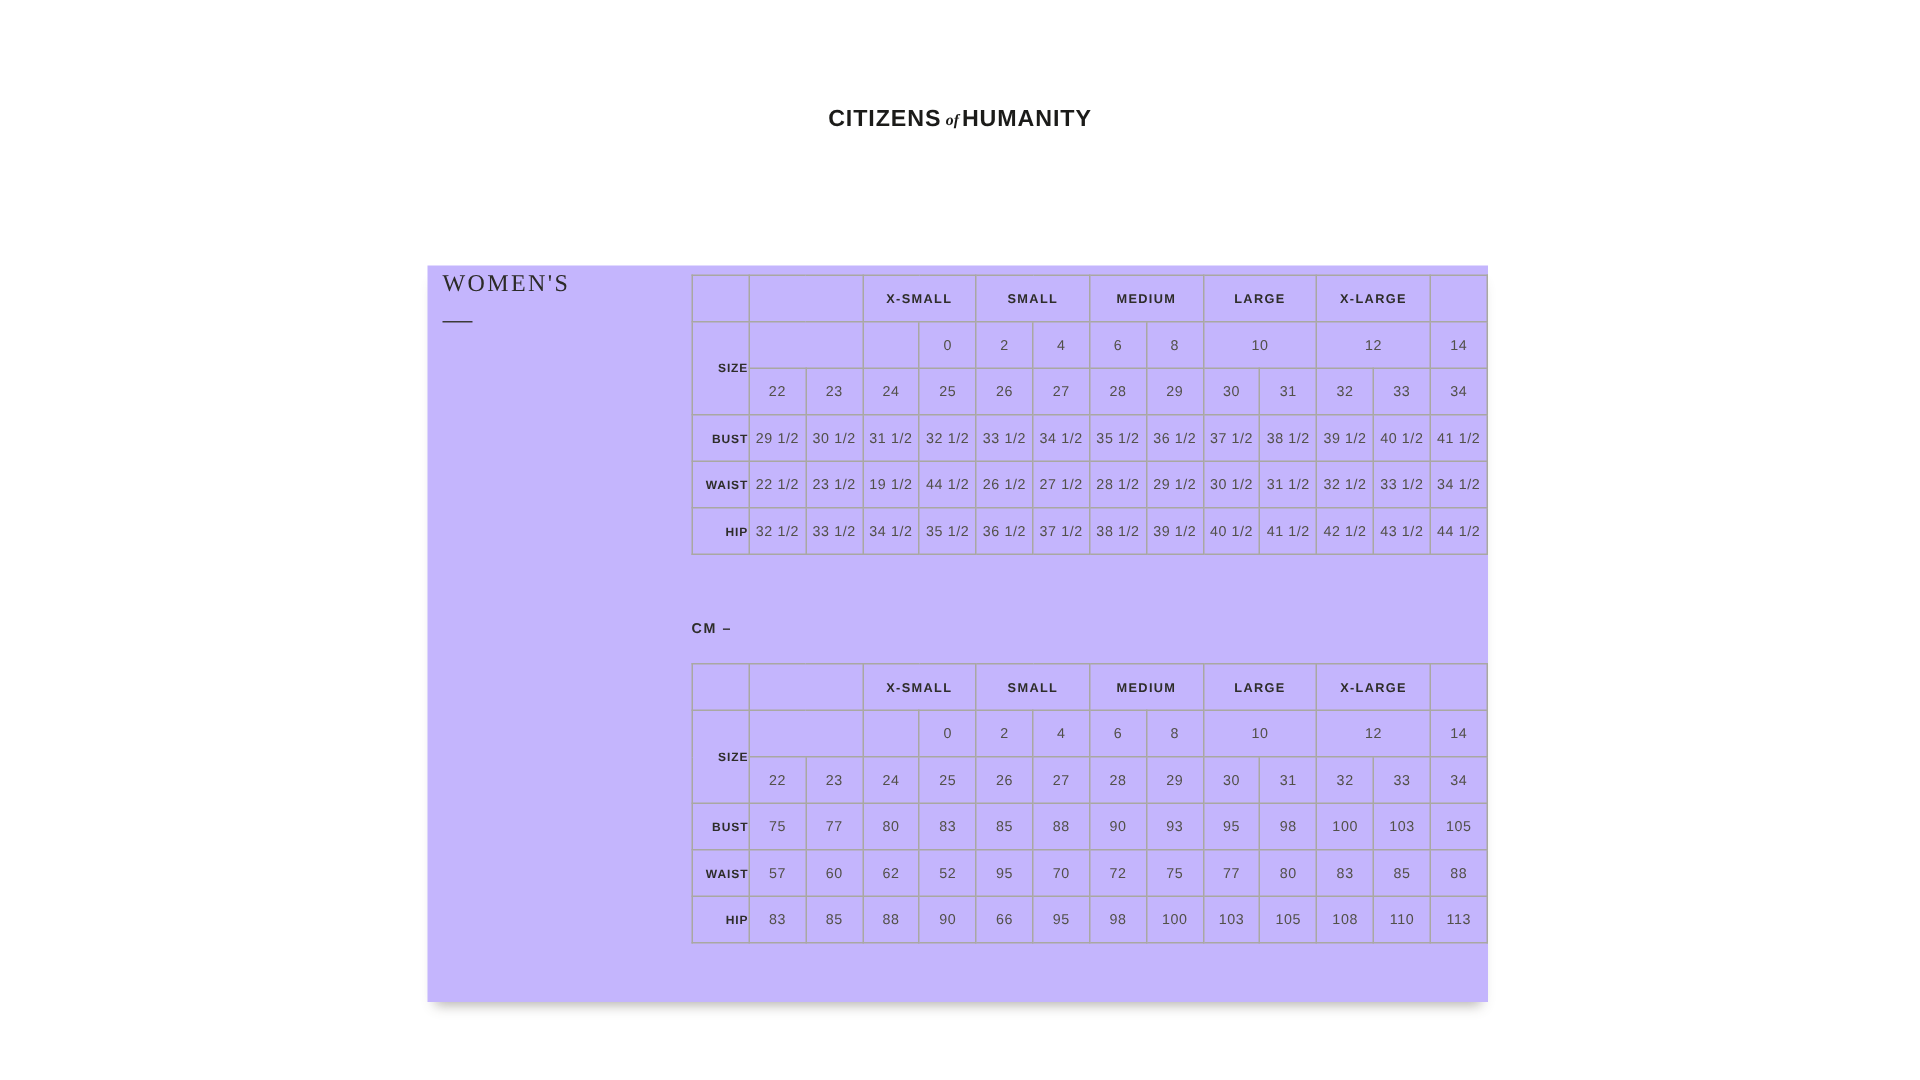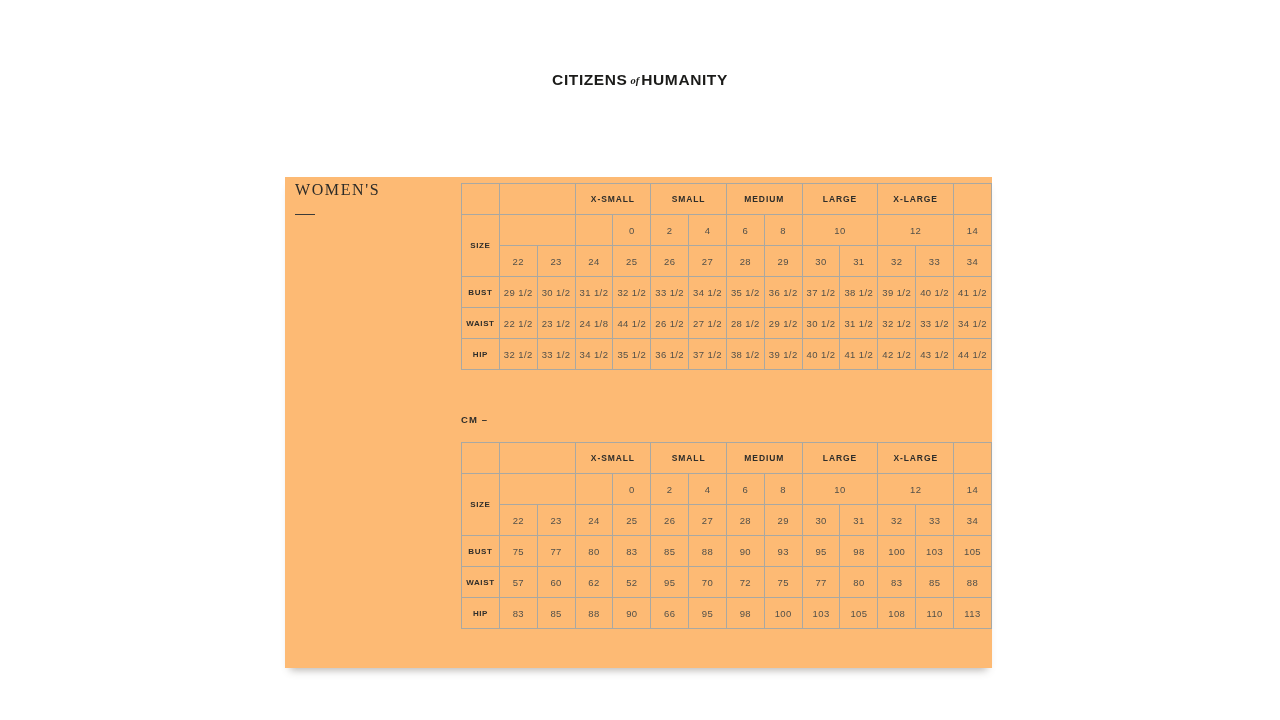--- a/index.html
+++ b/index.html
@@ -42,21 +42,21 @@
     margin: 0 2px 0 3px;
     vertical-align: 1px;
   }
   
   .panel {
     position: absolute;
     left: 285px;
     top: 177px;
     width: 707px;
     height: 491px;
-    background: #fdba74;
+    background: #c4b5fd;
     box-shadow: 0 7px 8px -5px rgba(90, 85, 78, 0.45);
   }
   .side-column {
     position: absolute;
     left: 10px;
     top: 4px;
   }
   .women-title {
     font-family: "Liberation Serif", serif;
     font-size: 16px;
@@ -109,20 +109,21 @@
     font-size: 8.5px;
     letter-spacing: 0.9px;
     color: #2e2d2a;
     text-align: center;
   }
   table.size-table td.rowlabel {
     font-weight: bold;
     font-size: 8px;
     letter-spacing: 0.6px;
     color: #2e2d2a;
+    text-align: right;
   }
 </style>
 </head>
 <body>
 
 <div class="page">
 
   <div class="logo-bar">
     <div class="logo"><span>CITIZENS</span><span class="of">of</span><span>HUMANITY</span></div>
   </div>
@@ -206,21 +207,21 @@
                 <td>37 1/2</td>
                 <td>38 1/2</td>
                 <td>39 1/2</td>
                 <td>40 1/2</td>
                 <td>41 1/2</td>
               </tr>
               <tr>
                 <td class="rowlabel">WAIST</td>
                 <td>22 1/2</td>
                 <td>23 1/2</td>
-                <td>24 1/8</td>
+                <td>19 1/2</td>
                 <td>44 1/2</td>
                 <td>26 1/2</td>
                 <td>27 1/2</td>
                 <td>28 1/2</td>
                 <td>29 1/2</td>
                 <td>30 1/2</td>
                 <td>31 1/2</td>
                 <td>32 1/2</td>
                 <td>33 1/2</td>
                 <td>34 1/2</td>

